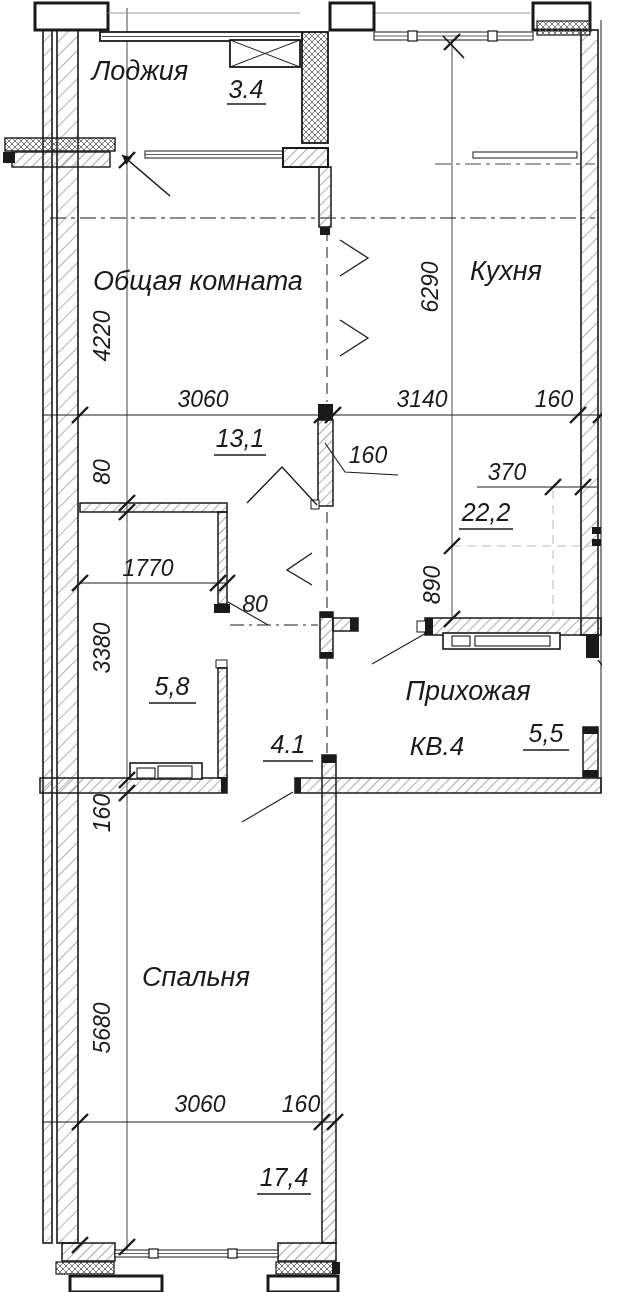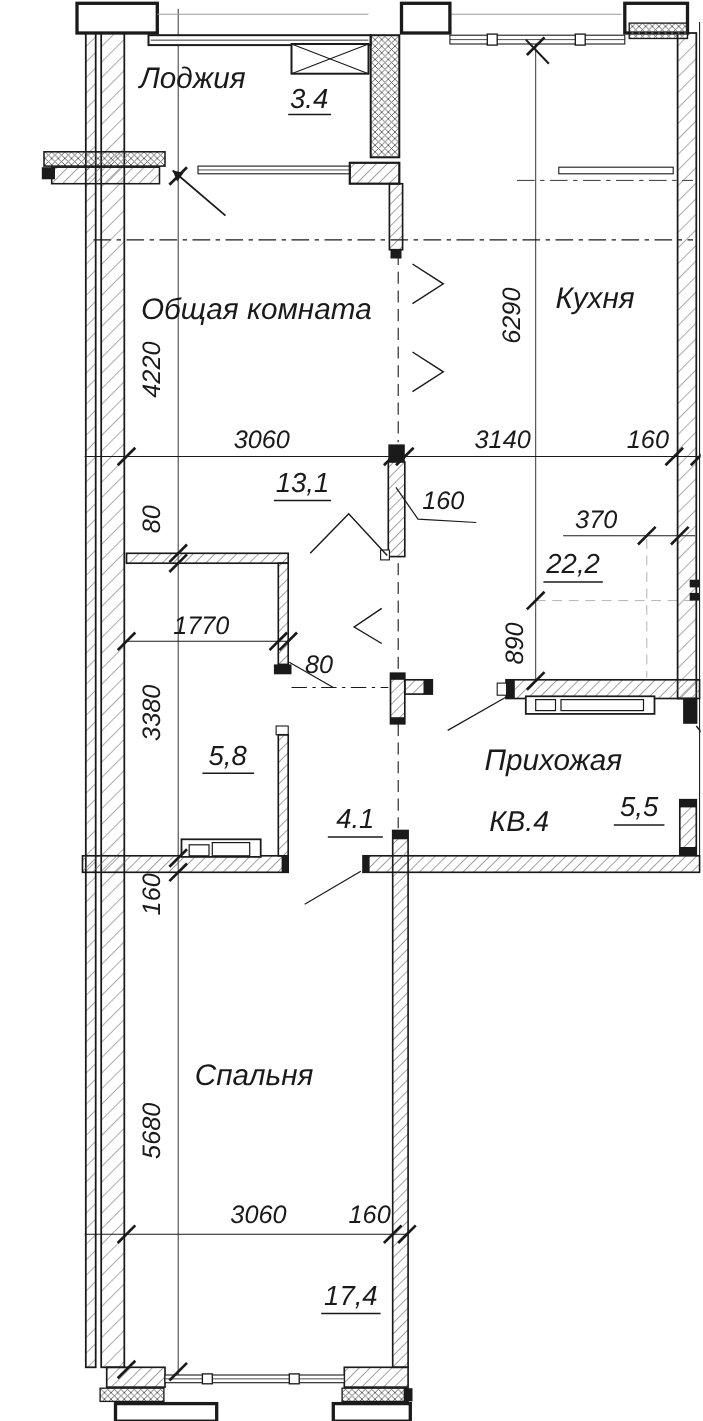--- a/index.html
+++ b/index.html
@@ -1,16 +1,16 @@
 <!DOCTYPE html>
 <html><head>
 <meta charset="utf-8">
 <style>
   html,body{margin:0;padding:0;background:#ffffff;}
-  .page{width:602px;height:1292px;position:relative;background:#fff;overflow:hidden;padding-left:35px;}
+  .page{width:602px;height:1292px;position:relative;background:#fff;overflow:hidden;}
   svg{display:block;}
   text{font-family:"Liberation Sans",sans-serif;font-style:italic;fill:#1a1a1a;}
   .room-name{font-size:27px;}
   .area-num{font-size:25px;}
   .dim-num{font-size:23px;}
   .apt-num{font-size:26px;}
 </style>
 </head>
 <body>
 

